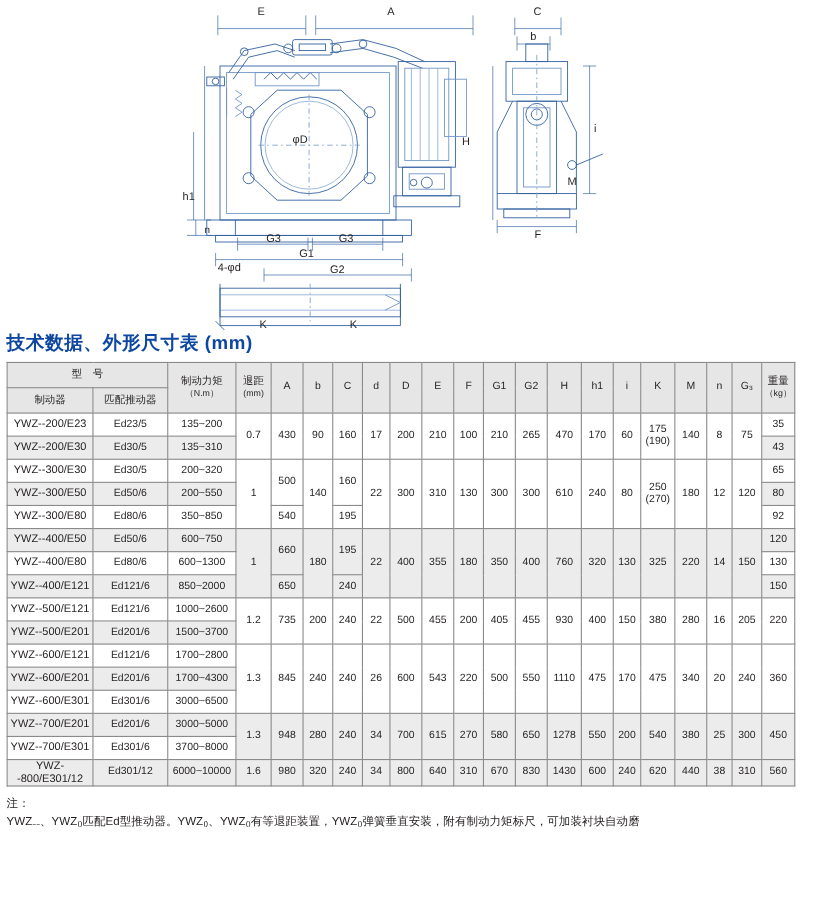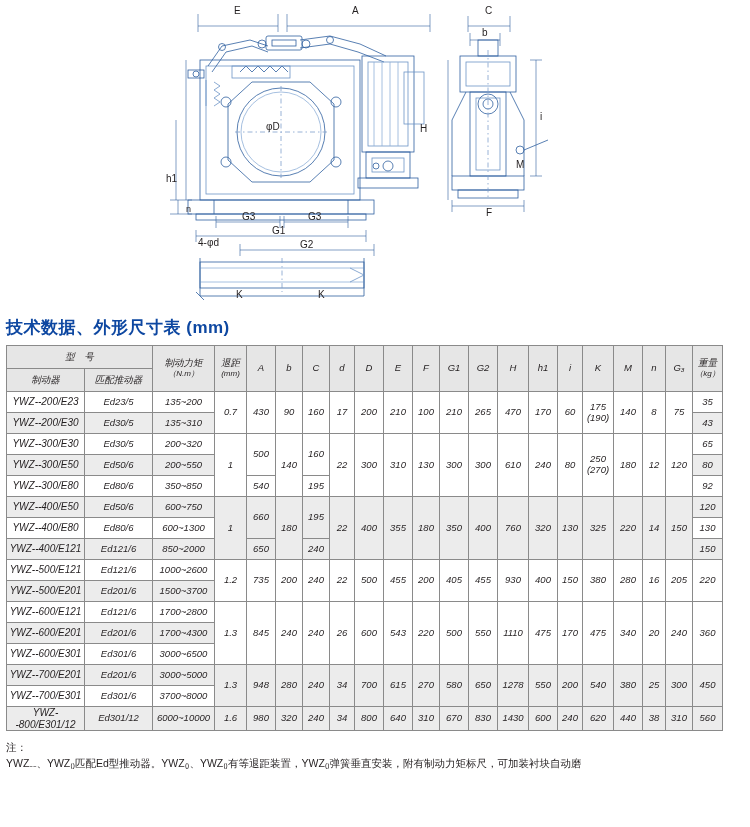--- a/index.html
+++ b/index.html
@@ -16,32 +16,31 @@
     position:relative;
     width:750px;height:300px;
   }
   #drawing svg{display:block;}
 
   
   .section-title{
     font-size:17px;
     font-weight:bold;
     color:#0d47a1;
-    margin:16px 0 6px 6px;
+    margin:0 0 6px 6px;
     letter-spacing:0.5px;
   }
 
   
   table.spec{
     border-collapse:collapse;
     width:640px;
     margin-left:6px;
     font-size:9.5px;
     table-layout:fixed;
-    font-style:italic;
   }
   table.spec th, table.spec td{
     border:1px solid #8a8a8a;
     text-align:center;
     vertical-align:middle;
     padding:0;
     height:20px;
     line-height:1.15;
     font-weight:normal;
   }

